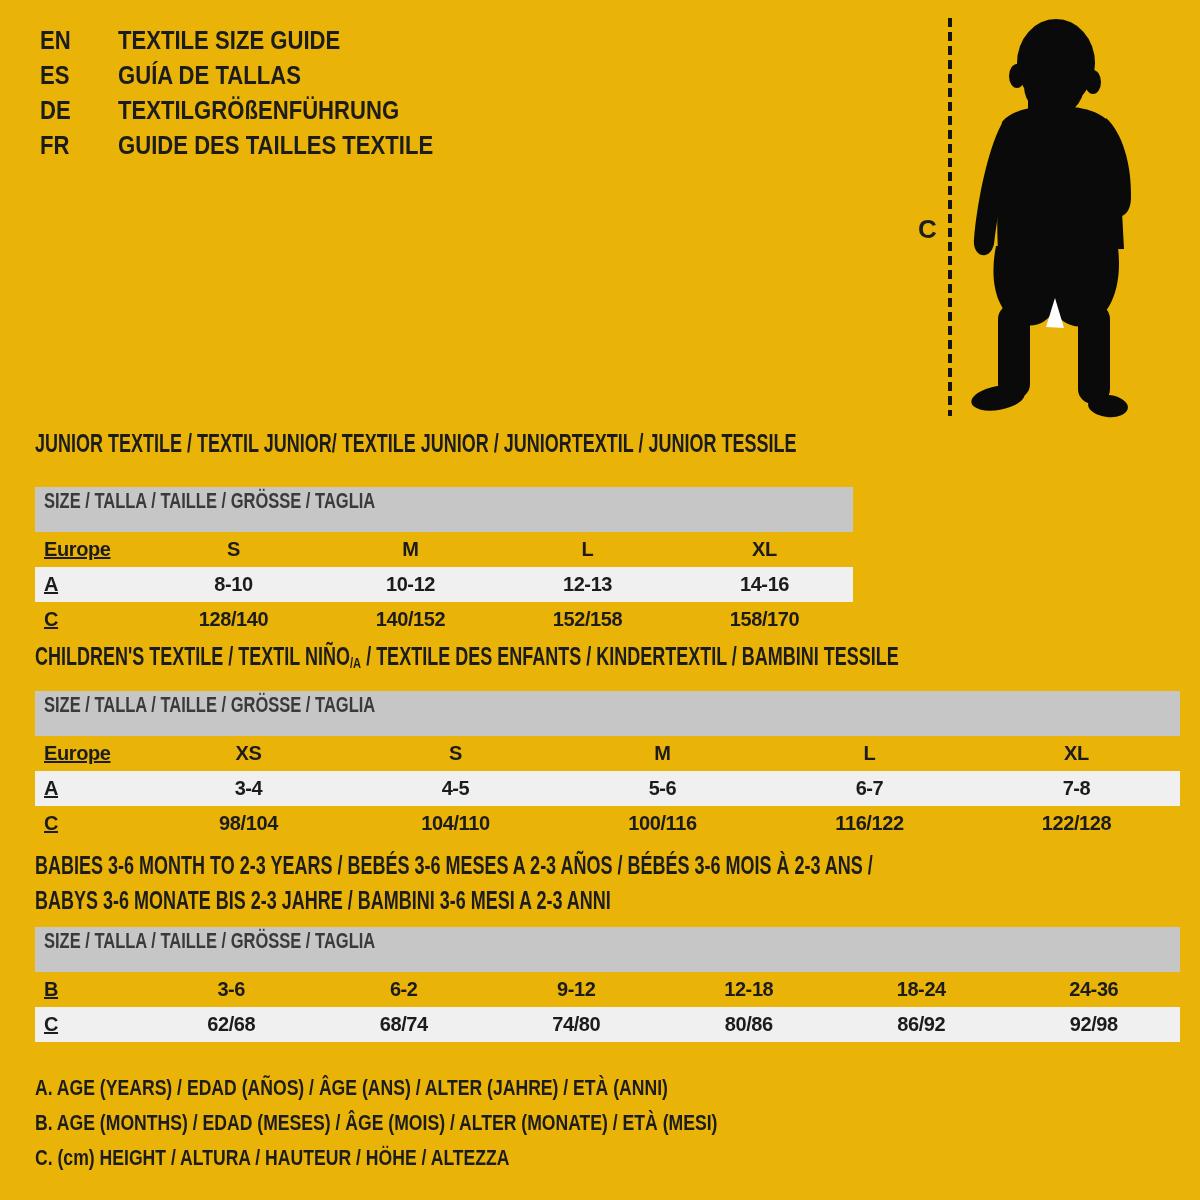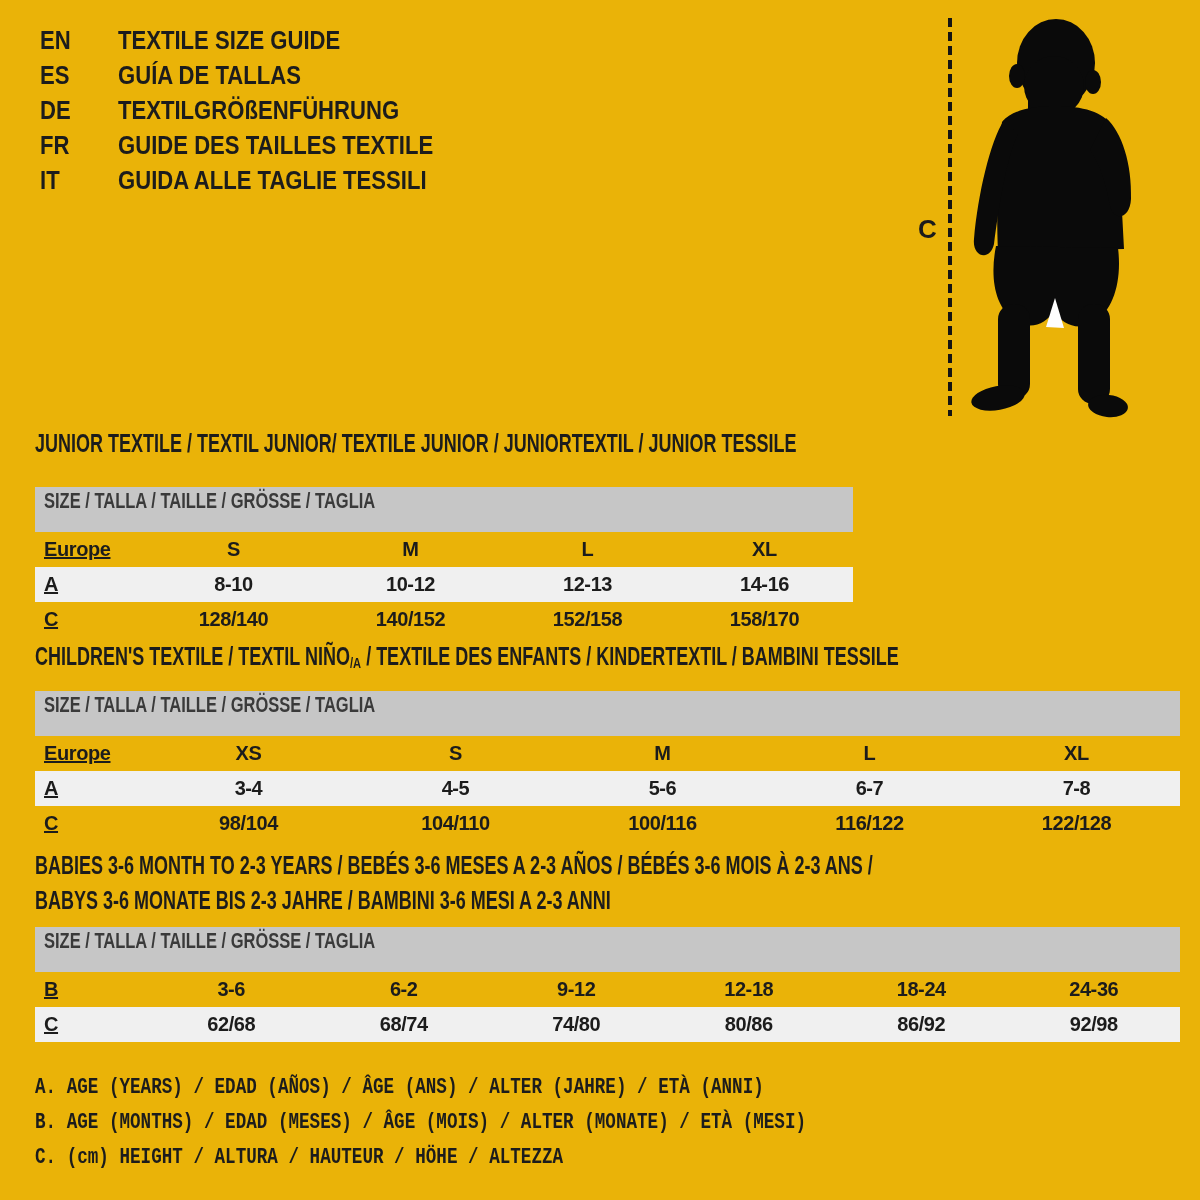--- a/index.html
+++ b/index.html
@@ -48,21 +48,21 @@
     color:#3a3a3a; font-size:22px;
   }
   .data-row td {
     height:33px; font-size:20px; text-align:center; letter-spacing:-0.4px;
   }
   .label-cell { text-align:left !important; padding-left:9px;text-decoration:underline; }
   .row-alt td { background:#f0f0f0; }
   .col-label { width:110px; }
 
   
-  .legend { position:absolute; left:35px; top:1070px;font-family:Liberation Mono, monospace; }
+  .legend { position:absolute; left:35px; top:1070px; }
   .legend-line { font-size:22px; line-height:35px; }
 </style>
 </head>
 <body>
 
 <div class="canvas">
 
   <div class="lang-list">
     <div class="lang-row">
       <span class="lang-code sx sx85">EN</span>
@@ -72,24 +72,20 @@
       <span class="lang-code sx sx85">ES</span>
       <span class="sx sx85">GUÍA DE TALLAS</span>
     </div>
     <div class="lang-row">
       <span class="lang-code sx sx85">DE</span>
       <span class="sx sx85">TEXTILGRÖßENFÜHRUNG</span>
     </div>
     <div class="lang-row">
       <span class="lang-code sx sx85">FR</span>
       <span class="sx sx85">GUIDE DES TAILLES TEXTILE</span>
-    </div>
-    <div class="lang-row">
-      <span class="lang-code sx sx85">IT</span>
-      <span class="sx sx85">GUIDA ALLE TAGLIE TESSILI</span>
     </div>
   </div>
 
   <span class="c-label">C</span>
   <div class="dashed-line"></div>
   <svg class="silhouette" width="184" height="410" viewBox="0 0 184 410" aria-hidden="true">
     <g fill="#0a0a0a">
       <ellipse cx="94" cy="49" rx="39" ry="44"></ellipse>
       <ellipse cx="92" cy="72" rx="30" ry="30"></ellipse>
       <ellipse cx="55" cy="62" rx="8" ry="12"></ellipse>

